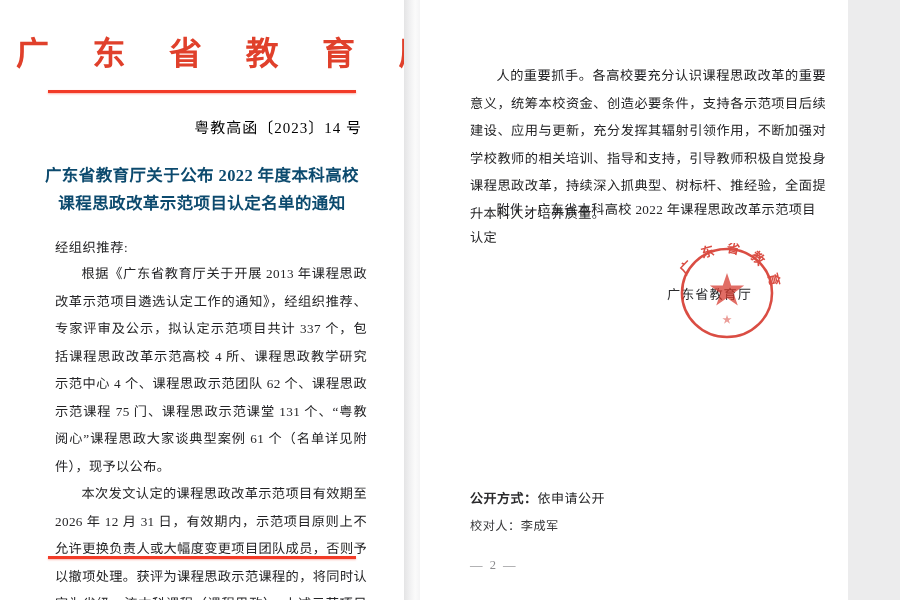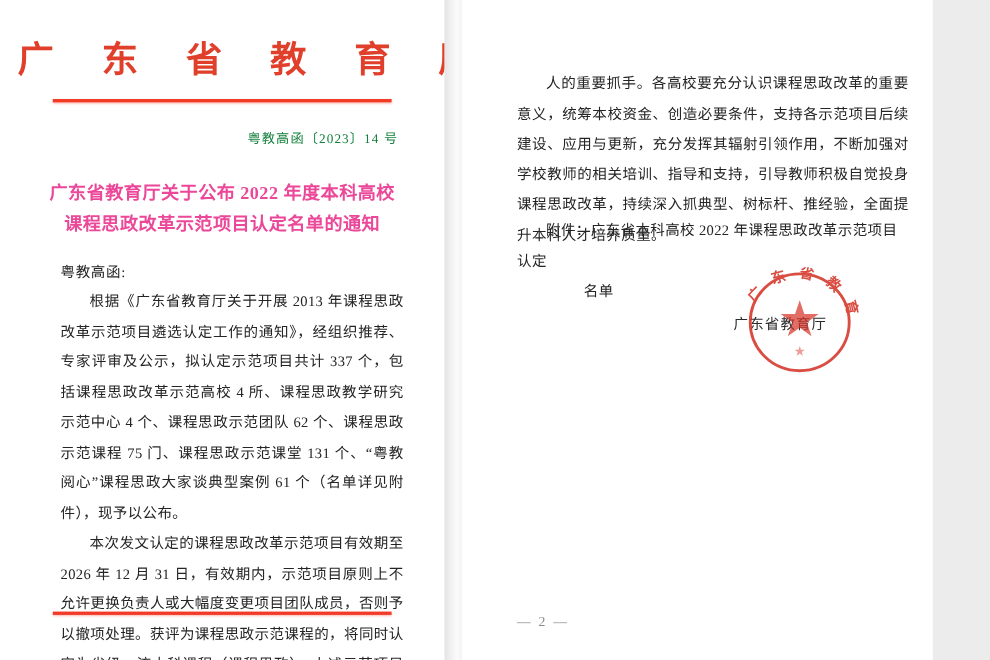--- a/index.html
+++ b/index.html
@@ -55,37 +55,37 @@
     right: 48px;
     top: 90px;
     height: 2.5px;
     background: #f23b27;
     box-shadow: 0 1px 2px rgba(242,59,39,0.38);
   }
   .doc-number {
     position: absolute;
     top: 116px;
     right: 42px;
-    font-size: 12px;
-    color: #15803d;
+    font-size: 15px;
+    color: #000000;
     letter-spacing: 1px;
     white-space: nowrap;
   }
 
   
   .doc-title {
     position: absolute;
     top: 162px;
     left: 40px;
     right: 40px;
     text-align: center;
     font-weight: 700;
     font-size: 16.5px;
     line-height: 1.72;
-    color: #ec4899;
+    color: #0c4a6e;
     letter-spacing: 0.4px;
   }
   .doc-title .line2 { display: block; text-align: center; }
 
   
   .body-block {
     position: absolute;
     left: 55px;
     right: 37px;
     top: 238px;
@@ -202,46 +202,51 @@
     <div class="masthead-rule"></div>
 
     <div class="doc-number">粤教高函〔2023〕14 号</div>
 
     <div class="doc-title">
       <span>广东省教育厅关于公布 2022 年度本科高校</span>
       <span class="line2">课程思政改革示范项目认定名单的通知</span>
     </div>
 
     <div class="body-block">
-      <div class="salutation">粤教高函:</div>
+      <div class="salutation">经组织推荐:</div>
       <p class="para">根据《广东省教育厅关于开展 2013 年课程思政改革示范项目遴选认定工作的通知》，经组织推荐、专家评审及公示，拟认定示范项目共计 337 个，包括课程思政改革示范高校 4 所、课程思政教学研究示范中心 4 个、课程思政示范团队 62 个、课程思政示范课程 75 门、课程思政示范课堂 131 个、“粤教阅心”课程思政大家谈典型案例 61 个（名单详见附件），现予以公布。</p>
       <p class="para">本次发文认定的课程思政改革示范项目有效期至 2026 年 12 月 31 日，有效期内，示范项目原则上不允许更换负责人或大幅度变更项目团队成员，否则予以撤项处理。获评为课程思政示范课程的，将同时认定为省级一流本科课程（课程思政）。上述示范项目将优先选送参评教育部课程思政示范项目。</p>
 
     </div>
 
     <div class="bottom-rule"></div>
   </div>
 
   <div class="gutter"></div>
 
   <div class="page page-right">
 
     <div class="cont-block">
       <p class="para">人的重要抓手。各高校要充分认识课程思政改革的重要意义，统筹本校资金、创造必要条件，支持各示范项目后续建设、应用与更新，充分发挥其辐射引领作用，不断加强对学校教师的相关培训、指导和支持，引导教师积极自觉投身课程思政改革，持续深入抓典型、树标杆、推经验，全面提升本科人才培养质量。</p>
     </div>
 
     <div class="attach-block">
       <div class="attach-line1">附件：广东省本科高校 2022 年课程思政改革示范项目认定</div>
-      <div class="attach-line2">名单</div>
     </div>
 
     <div class="sign-block">
       <div>广东省教育厅</div>
     </div>
 
+    <div class="footer-block">
+      <div class="footer-open">
+        <b>公开方式：</b><span>依申请公开</span>
+      </div>
+      <div class="footer-proof">校对人：李成军</div>
+    </div>
 
     <div class="page-num">— 2 —</div>
   </div>
 </div>
 
 <svg class="seal" viewBox="0 0 126 98">
   <defs>
     <path id="sealArc" d="M 18 52 A 45 42 0 0 1 108 52" fill="none"></path>
   </defs>
   <ellipse cx="63" cy="50" rx="45" ry="44" fill="none" stroke="#d5352a" stroke-width="2.6"></ellipse>

